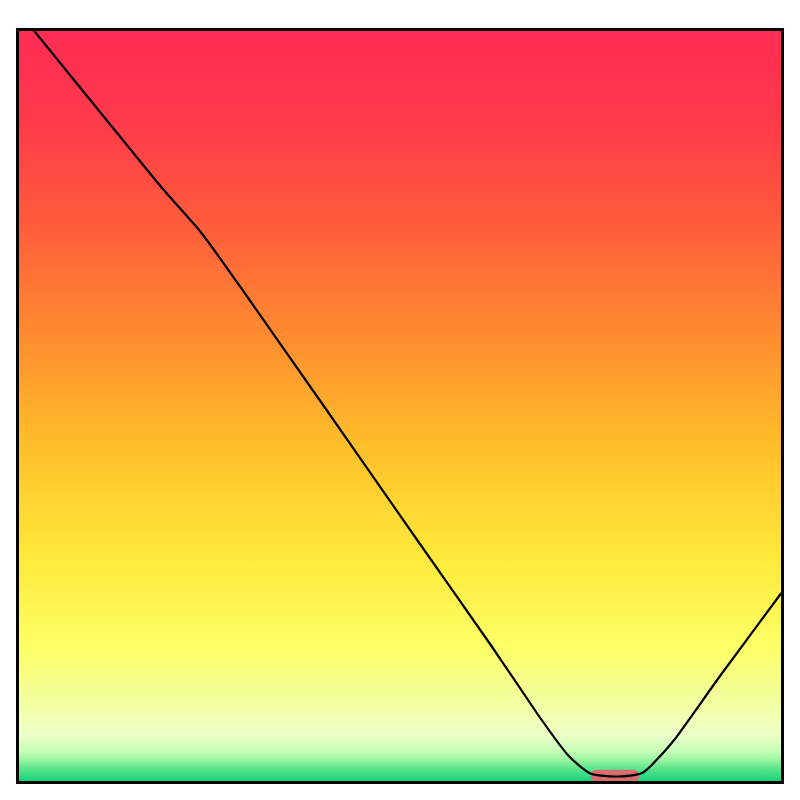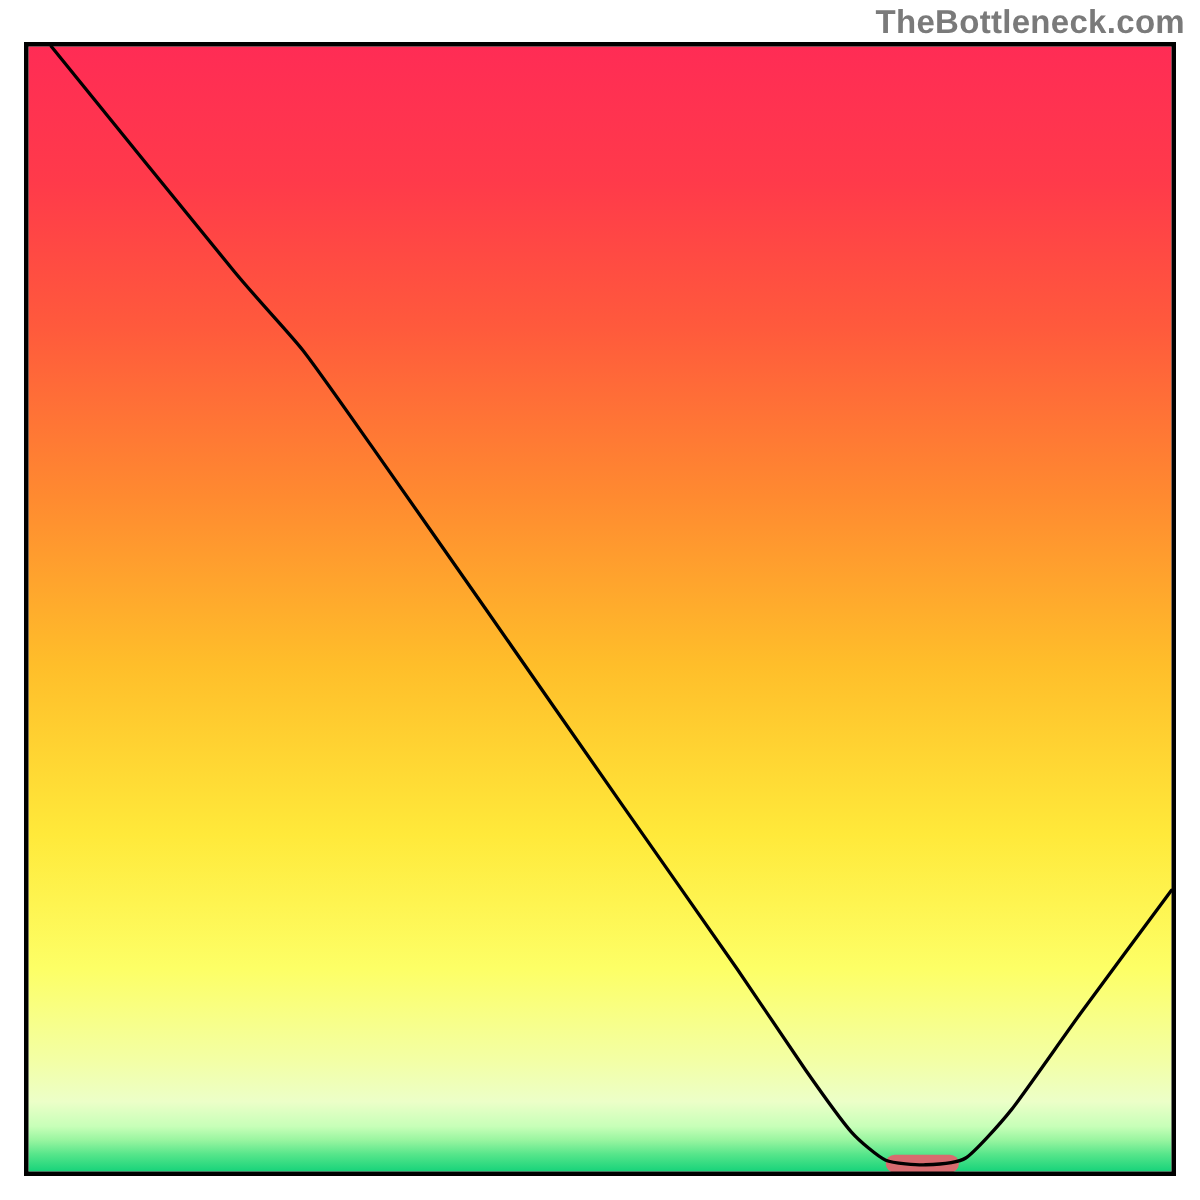--- a/index.html
+++ b/index.html
@@ -33,21 +33,20 @@
     height: 756px;
   }
   svg {
     display: block;
   }
 </style>
 </head>
 <body>
 
 <div class="container">
-  <div class="watermark">TheBottleneck.com</div>
   <div class="plot-area">
     <svg id="chart-svg" width="768" height="756" viewBox="0 0 768 756">
         <defs>
           <linearGradient id="bg-grad" x1="0" y1="0" x2="0" y2="1">
             <stop offset="0.00%" stop-color="#ff2c55"></stop>
             <stop offset="12.00%" stop-color="#ff3a4a"></stop>
             <stop offset="25.00%" stop-color="#ff5a3c"></stop>
             <stop offset="40.00%" stop-color="#ff8a30"></stop>
             <stop offset="55.00%" stop-color="#ffbe2a"></stop>
             <stop offset="70.00%" stop-color="#ffe93a"></stop>

